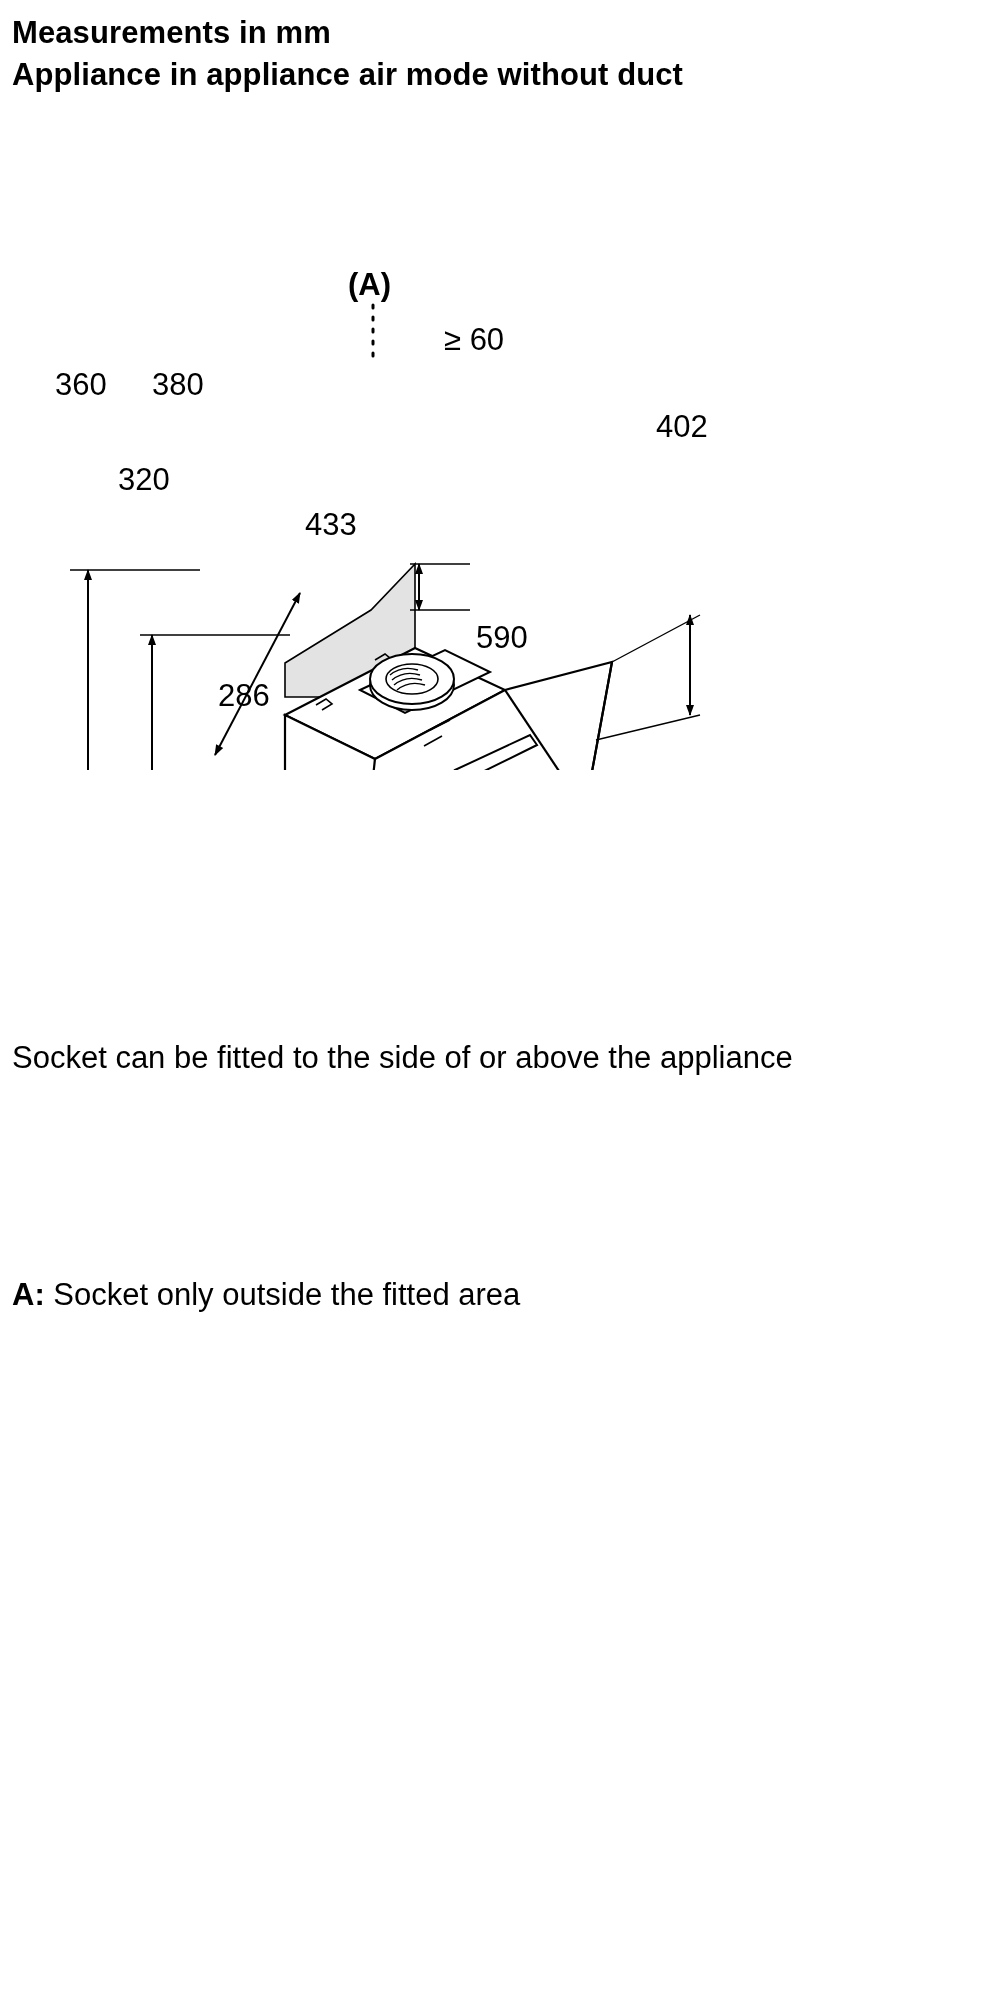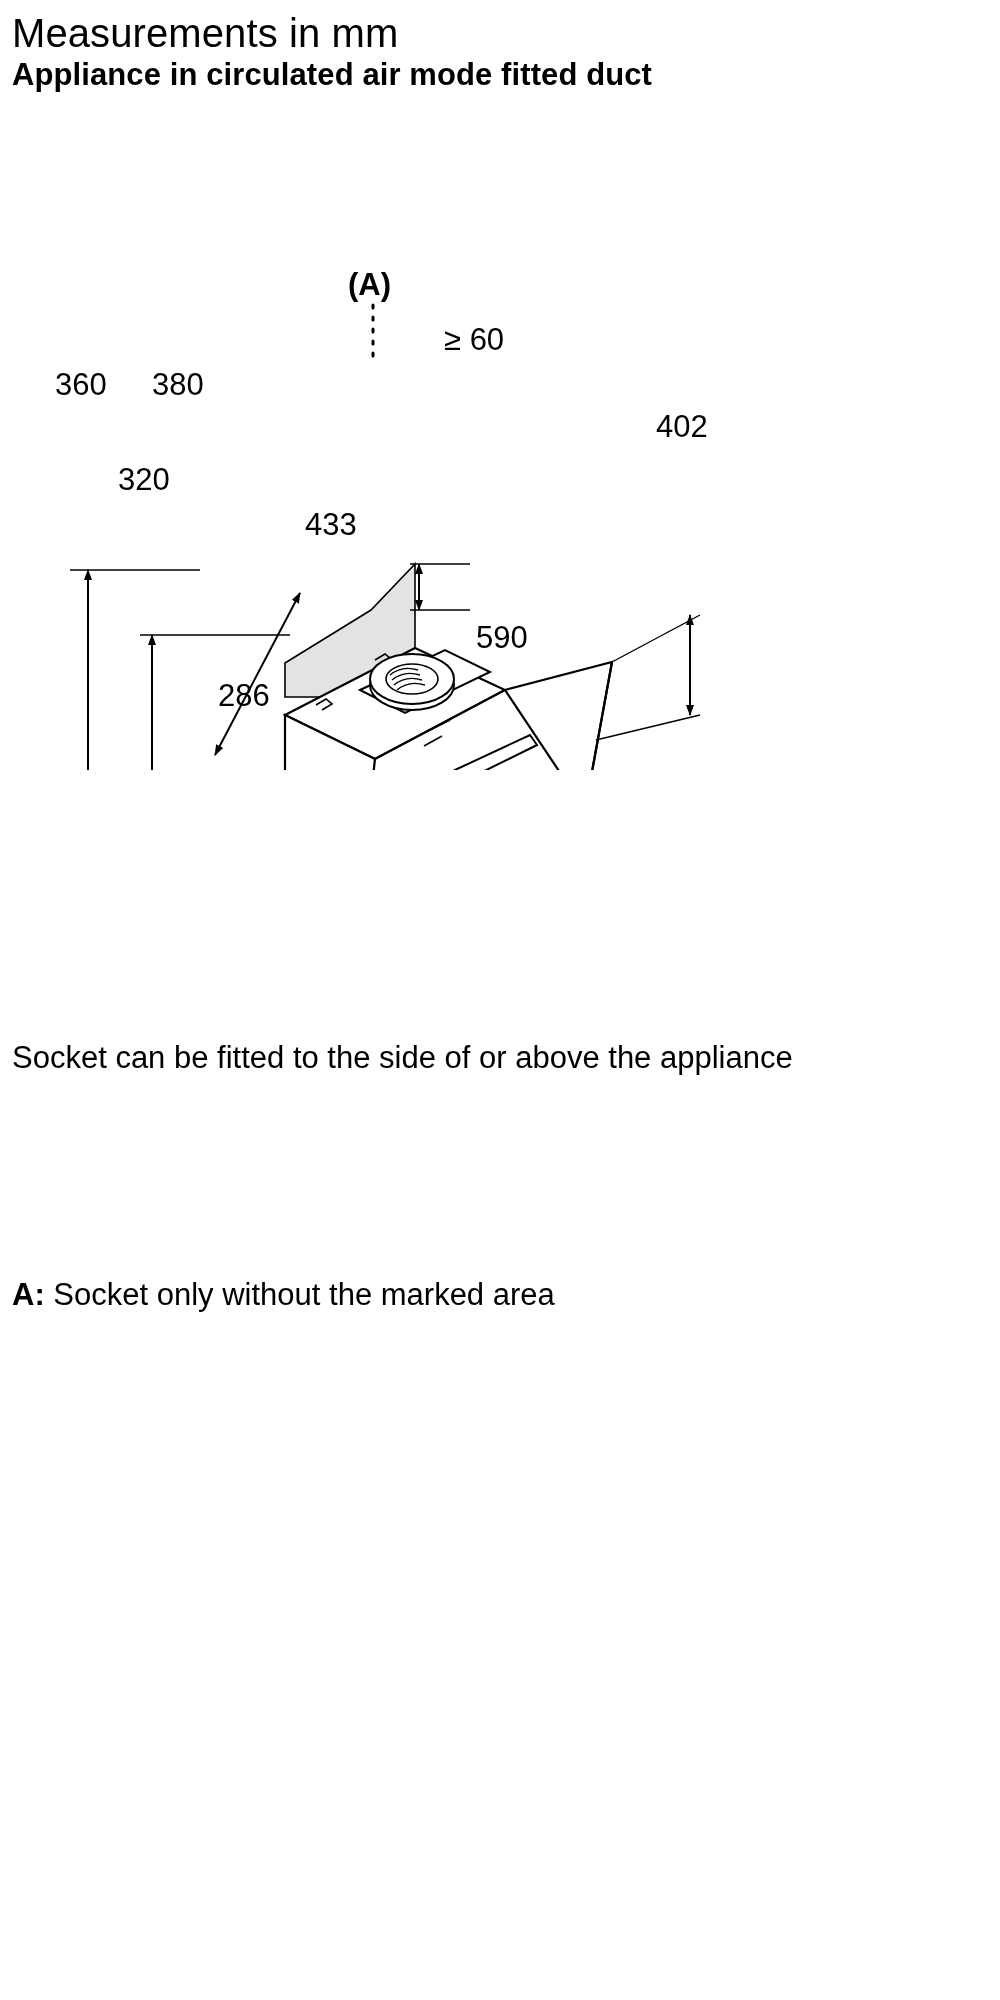--- a/index.html
+++ b/index.html
@@ -22,23 +22,23 @@
   }
 
   
   .header {
     position: absolute;
     left: 12px;
     top: 12px;
     width: 940px;
   }
   .header .line1 {
-    font-size: 40px;
+    font-size: 31px;
     line-height: 42px;
-    font-weight: 400;
+    font-weight: 700;
     letter-spacing: 0.1px;
   }
   .header .line2 {
     font-size: 31px;
     line-height: 38px;
     font-weight: bold;
     letter-spacing: 0.1px;
     margin-top: 2px;
     max-width: 930px;
   }
@@ -78,21 +78,21 @@
     font-weight: bold;
   }
 </style>
 </head>
 <body>
 
 <div class="page">
 
   <div class="header">
     <div class="line1">Measurements in mm</div>
-    <div class="line2">Appliance in circulated air mode fitted duct</div>
+    <div class="line2">Appliance in appliance air mode without duct</div>
   </div>
 
   <div class="drawing">
     <svg width="1000" height="520" viewBox="0 0 1000 520" xmlns="http://www.w3.org/2000/svg">
       <defs>
         <marker id="arrHead" markerWidth="12" markerHeight="12" refX="10" refY="4" orient="auto" markerUnits="userSpaceOnUse">
           <path d="M0,0 L11,4 L0,8 z" fill="#000"></path>
         </marker>
         <marker id="arrTail" markerWidth="12" markerHeight="12" refX="1" refY="4" orient="auto" markerUnits="userSpaceOnUse">
           <path d="M11,0 L0,4 L11,8 z" fill="#000"></path>
@@ -180,16 +180,16 @@
         <text x="656" y="187">402</text>
         <text x="476" y="398">590</text>
         <text x="218" y="456">286</text>
       </g>
     </svg>
   </div>
 
   <div class="note-socket">Socket can be fitted to the side of or above the appliance</div>
 
   <div class="note-marked">
-    <span class="bold">A:</span><span> Socket only without the marked area</span>
+    <span class="bold">A:</span><span> Socket only outside the fitted area</span>
   </div>
 
 </div>
 
 </body></html>

